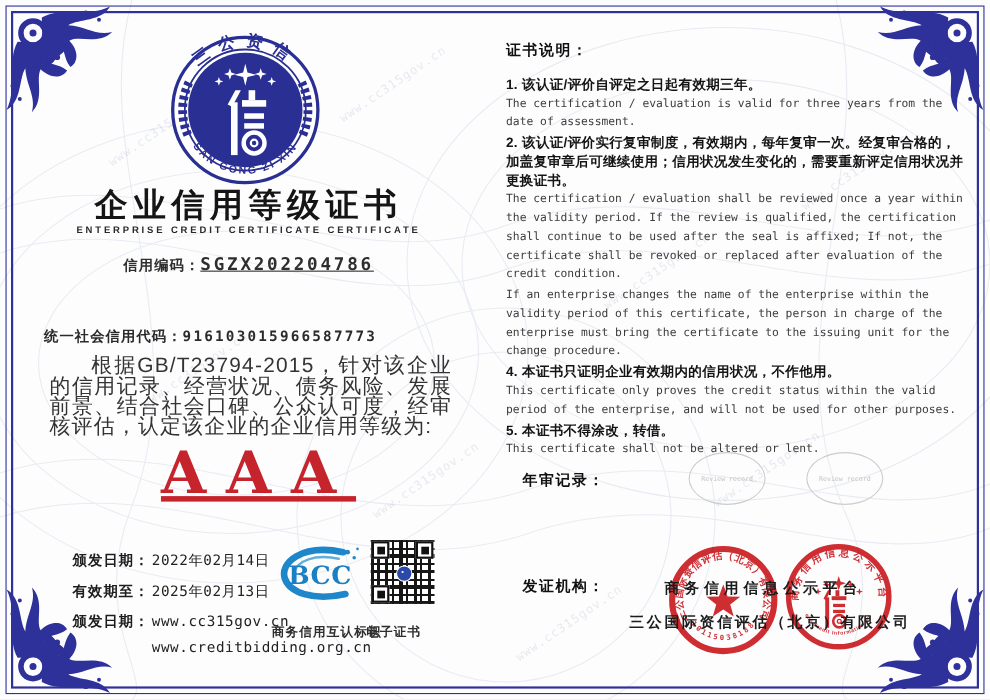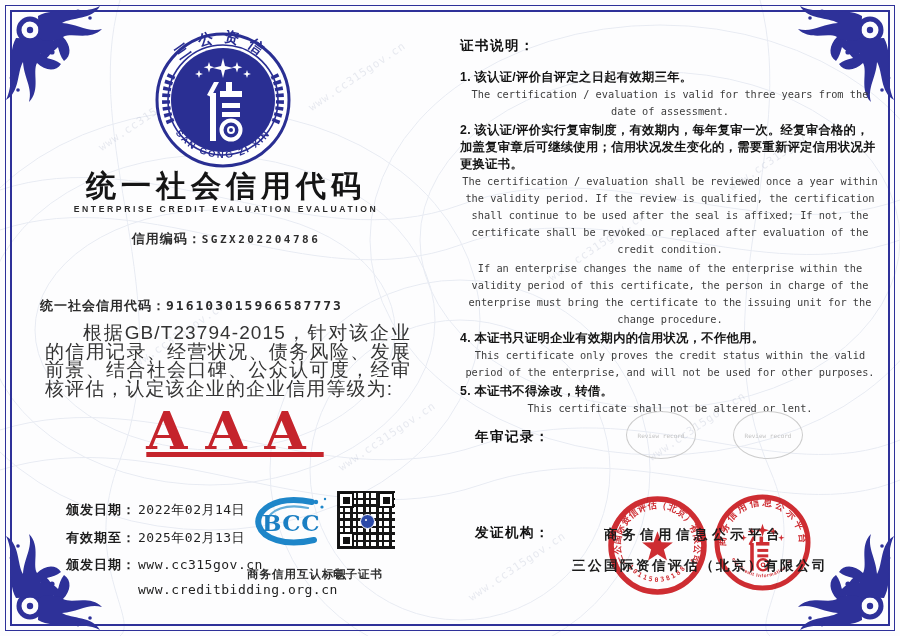--- a/index.html
+++ b/index.html
@@ -20,21 +20,21 @@
       opacity:.22;transform:rotate(-34deg);letter-spacing:1px;white-space:nowrap;}
   
   .logo{position:absolute;left:153px;top:30px;width:140px;height:140px;}
   .title{position:absolute;left:40px;top:166px;width:372px;text-align:center;
          font-weight:bold;font-size:30px;letter-spacing:5px;color:#151515;
          font-family:"Liberation Serif",serif;white-space:nowrap;}
   .subtitle{position:absolute;left:36px;top:204px;width:380px;text-align:center;
             font-size:8.6px;font-weight:600;letter-spacing:2.6px;color:#2a2a2a;white-space:nowrap;}
   .credit-code{position:absolute;left:40px;top:230px;width:372px;text-align:center;
                font-size:13px;font-weight:600;color:#2e2e2e;letter-spacing:1px;}
-  .credit-code .val{letter-spacing:2.5px;font-family:"DejaVu Sans Mono",monospace;font-size:11px;}
+  .credit-code .val{letter-spacing:2.5px;font-family:"DejaVu Sans Mono",monospace;font-size:16px;text-decoration:underline;}
   .social-code{position:absolute;left:40px;top:297px;width:372px;text-align:left;
                font-size:13px;font-weight:700;color:#2b2b2b;letter-spacing:1px;}
   .social-code .val{letter-spacing:2px;font-family:"DejaVu Sans Mono",monospace;}
   .statement{position:absolute;left:45px;top:324px;width:366px;font-size:19px;line-height:18.5px;
              color:#333;letter-spacing:1.1px;text-indent:2em;text-align:justify;}
   .grade{position:absolute;left:40px;top:399px;width:372px;text-align:center;
          font-family:"DejaVu Serif",serif;font-weight:bold;font-size:53px;color:#c5242c;
          letter-spacing:18px;text-indent:18px;text-decoration:underline;}
   .info{position:absolute;left:66px;top:501px;font-size:13px;}
   .info-row{display:flex;margin-bottom:9.5px;align-items:baseline;}
@@ -56,21 +56,21 @@
   .qr .center-logo::after{content:"";position:absolute;left:4px;top:4px;width:2.5px;height:2.5px;
        background:#fff;border-radius:50%;}
   .qr-caption{position:absolute;left:333px;top:567px;width:66px;text-align:left;
               font-size:11.5px;font-weight:bold;color:#2e2e2e;letter-spacing:1px;}
   
   .notes-heading{position:absolute;left:460px;top:37px;font-size:13.5px;font-weight:bold;
                  color:#101010;letter-spacing:1.5px;}
   .notes{position:absolute;left:460px;top:69px;width:420px;}
   .note-zh{font-size:12.3px;font-weight:600;color:#141414;line-height:17px;letter-spacing:.3px;}
   .note-en{font-family:"DejaVu Sans Mono",monospace;font-size:10.3px;color:#3d3d3d;
-           line-height:17px;margin-bottom:2px;text-align:center;}
+           line-height:17px;margin-bottom:2px;}
   .review-label{position:absolute;left:475px;top:428px;font-size:13.5px;font-weight:bold;
                 color:#101010;letter-spacing:1.5px;}
   .stamp{position:absolute;width:68px;height:46px;border:1px solid #cccccc;border-radius:50%;
          display:flex;align-items:center;justify-content:center;}
   .stamp span{font-size:6px;color:#c3c3c3;font-family:"DejaVu Sans Mono",monospace;}
   .stamp.s1{left:626px;top:411px;} .stamp.s2{left:733px;top:411px;}
   .issuer-label{position:absolute;left:475px;top:524px;font-size:13.5px;font-weight:bold;
                 color:#101010;letter-spacing:1.5px;}
   .seal{position:absolute;mix-blend-mode:multiply;opacity:.95;}
   .seal.left{left:607px;top:495px;width:101px;height:101px;}
@@ -208,22 +208,22 @@
         <rect x="21" y="0" width="6" height="9"></rect>
         <rect x="15" y="9" width="22" height="6"></rect>
         <rect x="17" y="21" width="18" height="5"></rect>
         <rect x="17" y="30" width="18" height="5"></rect>
         <circle cx="26" cy="48" r="9.5" fill="none" stroke="#ffffff" stroke-width="4"></circle>
         <circle cx="26" cy="48" r="3" fill="none" stroke="#ffffff" stroke-width="2"></circle>
       </g>
     </svg>
   </div>
 
-  <div class="title">统一社会信用代码</div>
-  <div class="subtitle">ENTERPRISE CREDIT EVALUATION EVALUATION</div>
+  <div class="title">企业信用等级证书</div>
+  <div class="subtitle">ENTERPRISE CREDIT CERTIFICATE CERTIFICATE</div>
 
   <div class="credit-code">
     <span>信用编码：</span><span class="val">SGZX202204786</span>
   </div>
 
   <div class="social-code">
     <span>统一社会信用代码：</span><span class="val">916103015966587773</span>
   </div>
 
   <div class="statement">根据GB/T23794-2015，针对该企业的信用记录、经营状况、债务风险、发展前景、结合社会口碑、公众认可度，经审核评估，认定该企业的企业信用等级为:</div>

